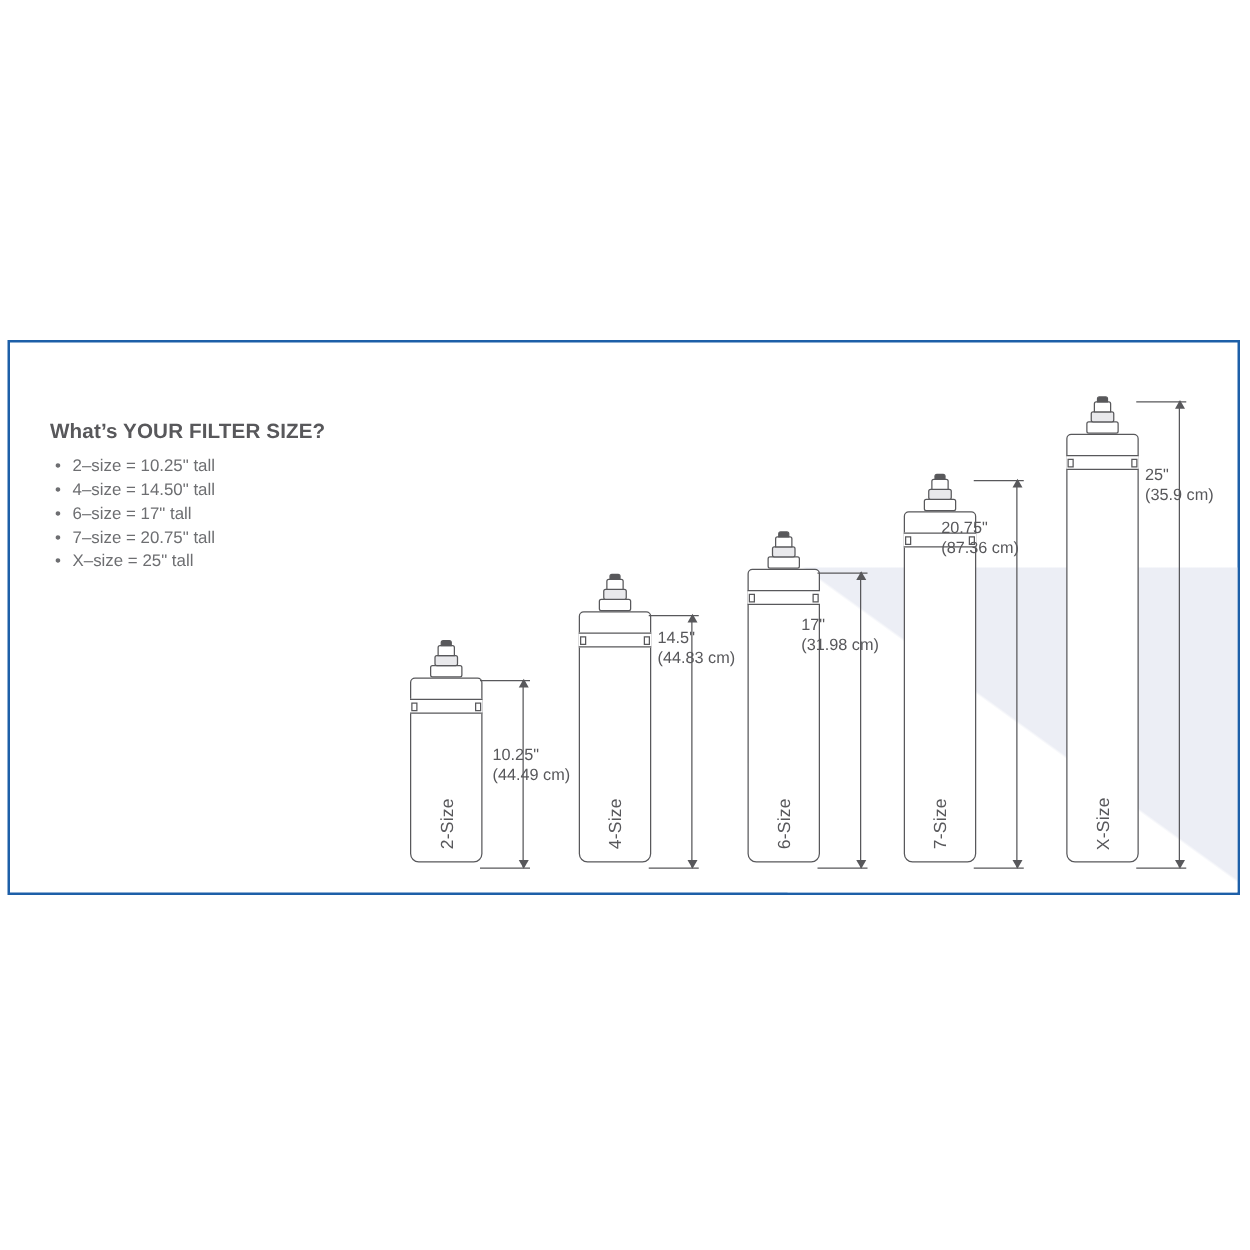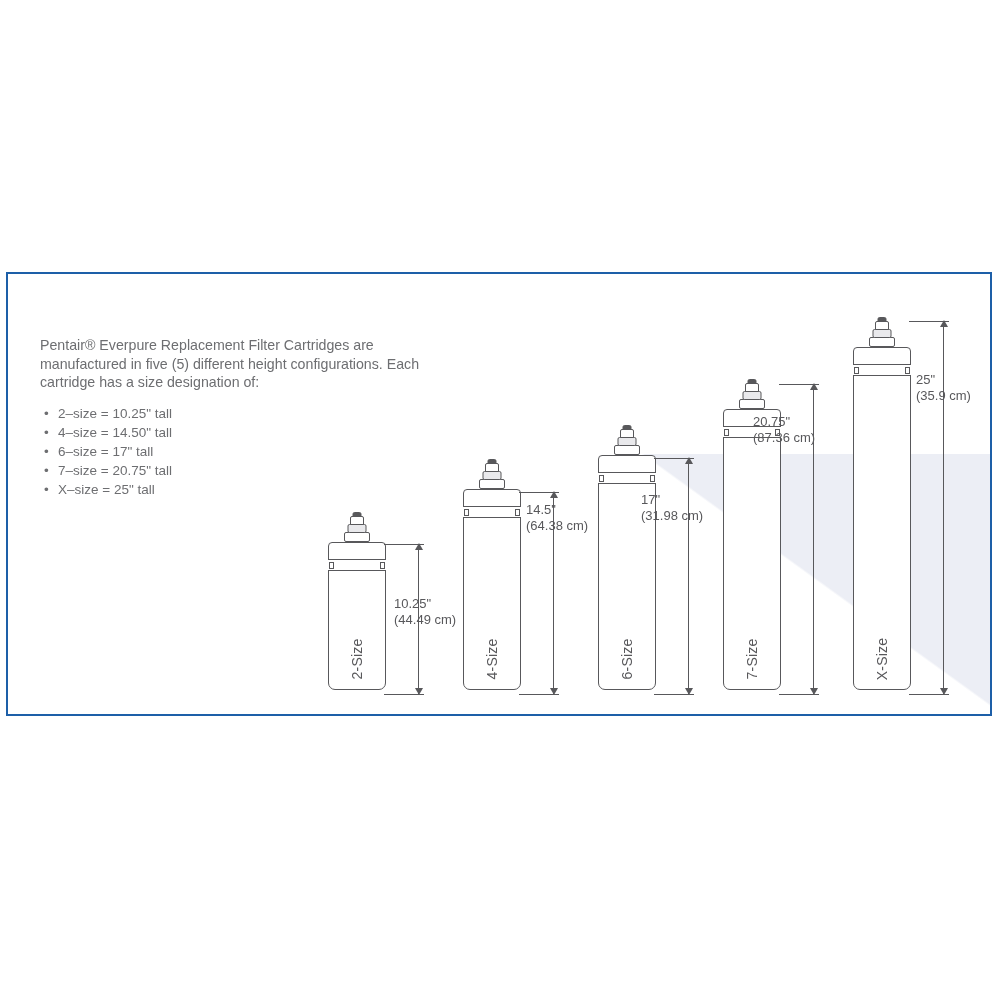--- a/index.html
+++ b/index.html
@@ -196,21 +196,21 @@
   }
 </style>
 </head>
 <body>
 
 <div id="panel">
 
   <div id="wedge"></div>
 
   <div id="textblock">
-    <p id="intro">Pentair® Everpure Replacement Filter Cartridges are manufactured in five (5) different height configurations. Each cartridge has a size designation of:</p>
+    <h1 id="heading">What’s YOUR FILTER SIZE?</h1>
     <ul id="sizelist">
       <li><span class="bullet">•</span><span>2–size = 10.25" tall</span></li>
       <li><span class="bullet">•</span><span>4–size = 14.50" tall</span></li>
       <li><span class="bullet">•</span><span>6–size = 17" tall</span></li>
       <li><span class="bullet">•</span><span>7–size = 20.75" tall</span></li>
       <li><span class="bullet">•</span><span>X–size = 25" tall</span></li>
     </ul>
   </div>
 
   <div class="cartridge" style="left:320px; bottom:24px; width:58px; height:185px;">
@@ -245,21 +245,21 @@
     <div class="neck neck-tip" style="bottom:226px;"></div>
   </div>
   <div class="tick" style="left:511px; top:218px; width:40px;"></div>
   <div class="tick" style="left:511px; top:420px; width:40px;"></div>
   <div class="dim" style="left:545px; top:218px; height:202px;">
     <span class="arrow-up"></span>
     <span class="arrow-dn"></span>
   </div>
   <div class="dim-text" style="left:518px; top:228px;">
     <div>14.5"</div>
-    <div>(64.38 cm)</div>
+    <div>(44.83 cm)</div>
   </div>
 
   <div class="cartridge" style="left:590px; bottom:24px; width:58px; height:272px;">
     <div class="cart-body" style="height:235px;">
       <div class="collar" style="top:16px;"></div>
       <div class="cart-label">6-Size</div>
     </div>
     <div class="neck neck-wide" style="bottom:235px;"></div>
     <div class="neck neck-mid" style="bottom:244px;"></div>
     <div class="neck neck-top" style="bottom:252px;"></div>

